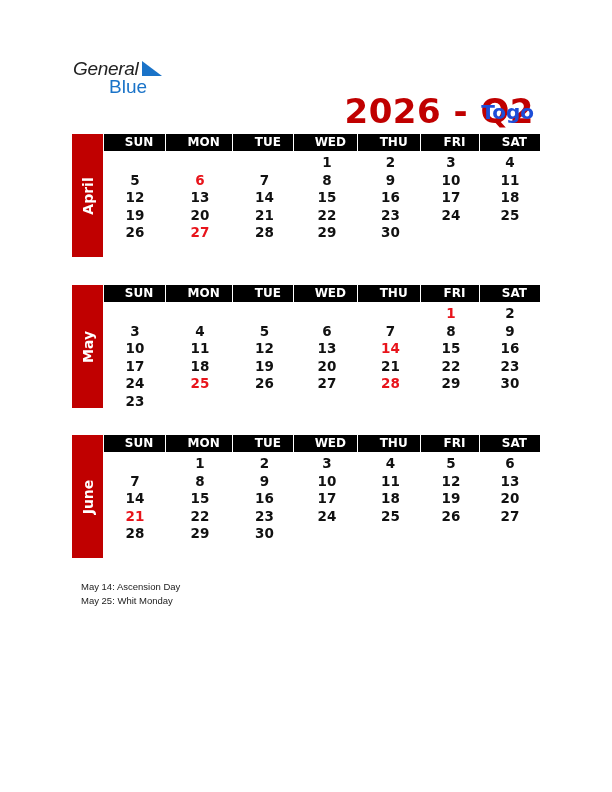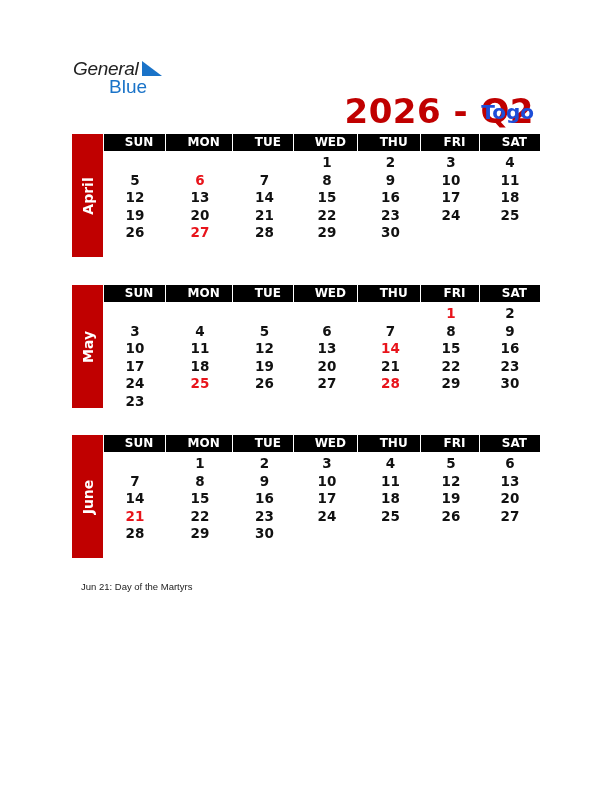--- a/index.html
+++ b/index.html
@@ -233,14 +233,15 @@
           <div class="c3"></div>
           <div class="c4"></div>
           <div class="c5"></div>
           <div class="c6"></div>
         </div>
       </div>
     </div>
   </div>
 
 <div class="notes" id="notes">
-    <div>Jun 21: Day of the Martyrs</div>
+    <div>May 14: Ascension Day</div>
+    <div>May 25: Whit Monday</div>
   </div>
 
 </body></html>

